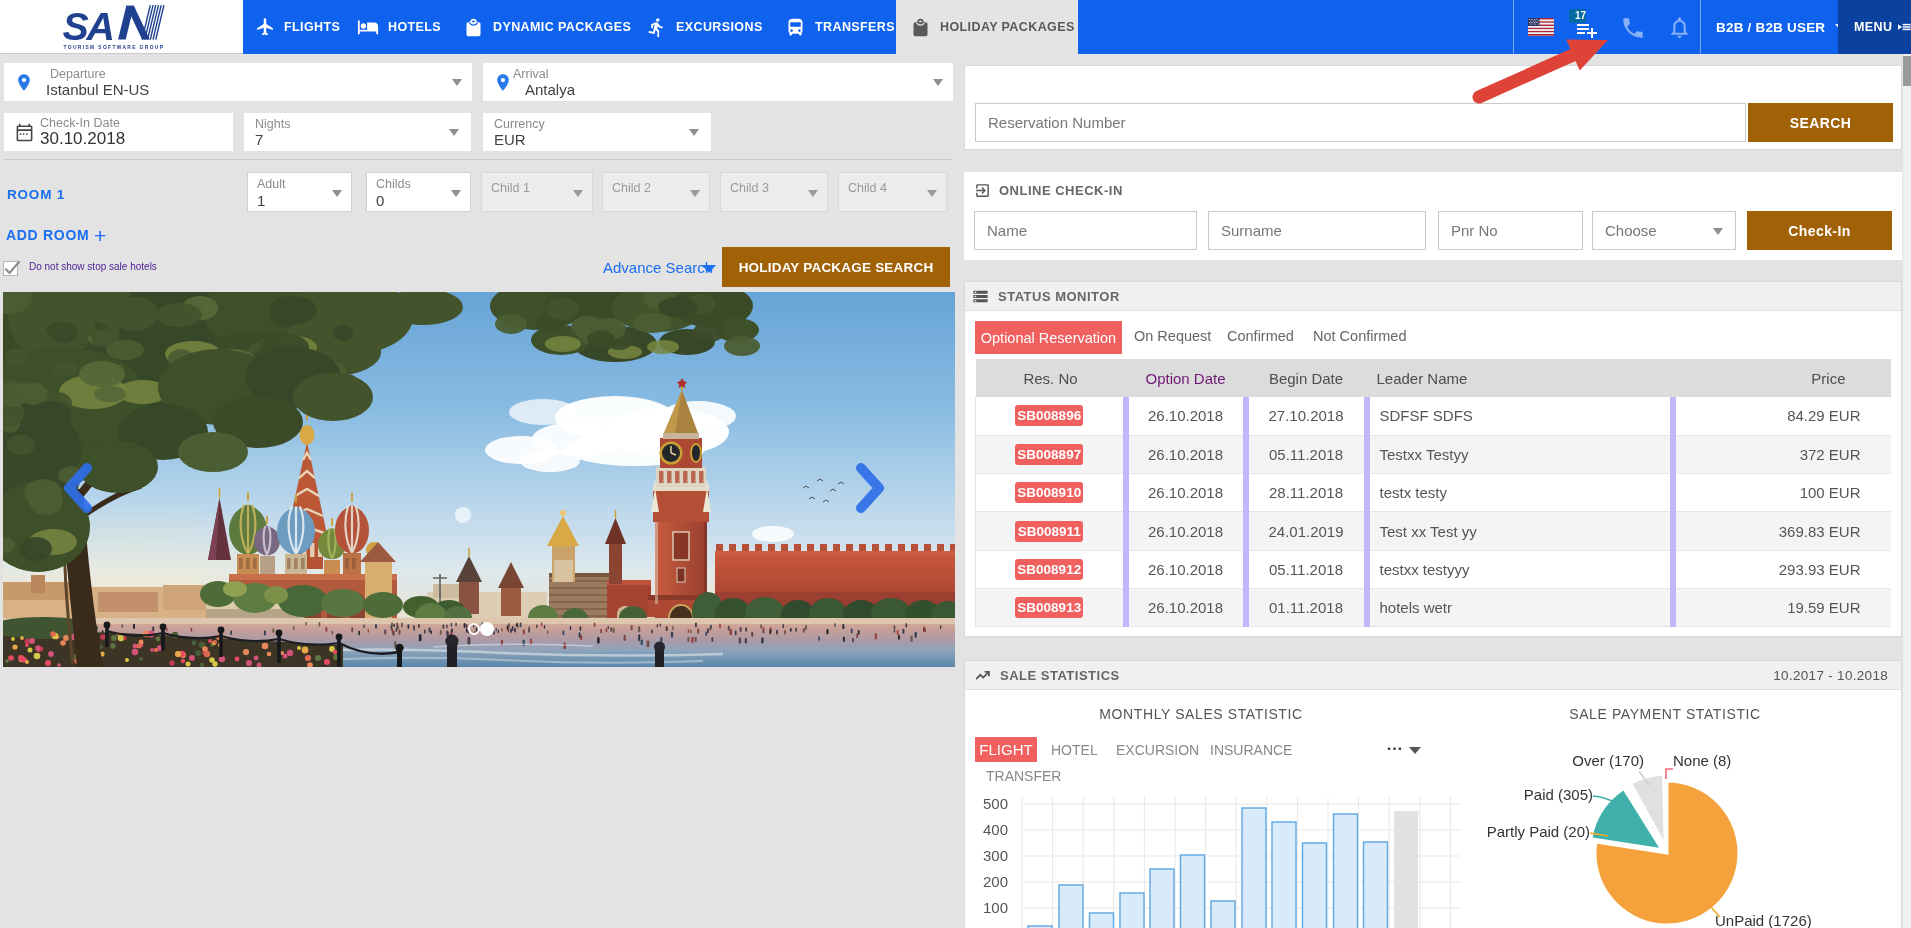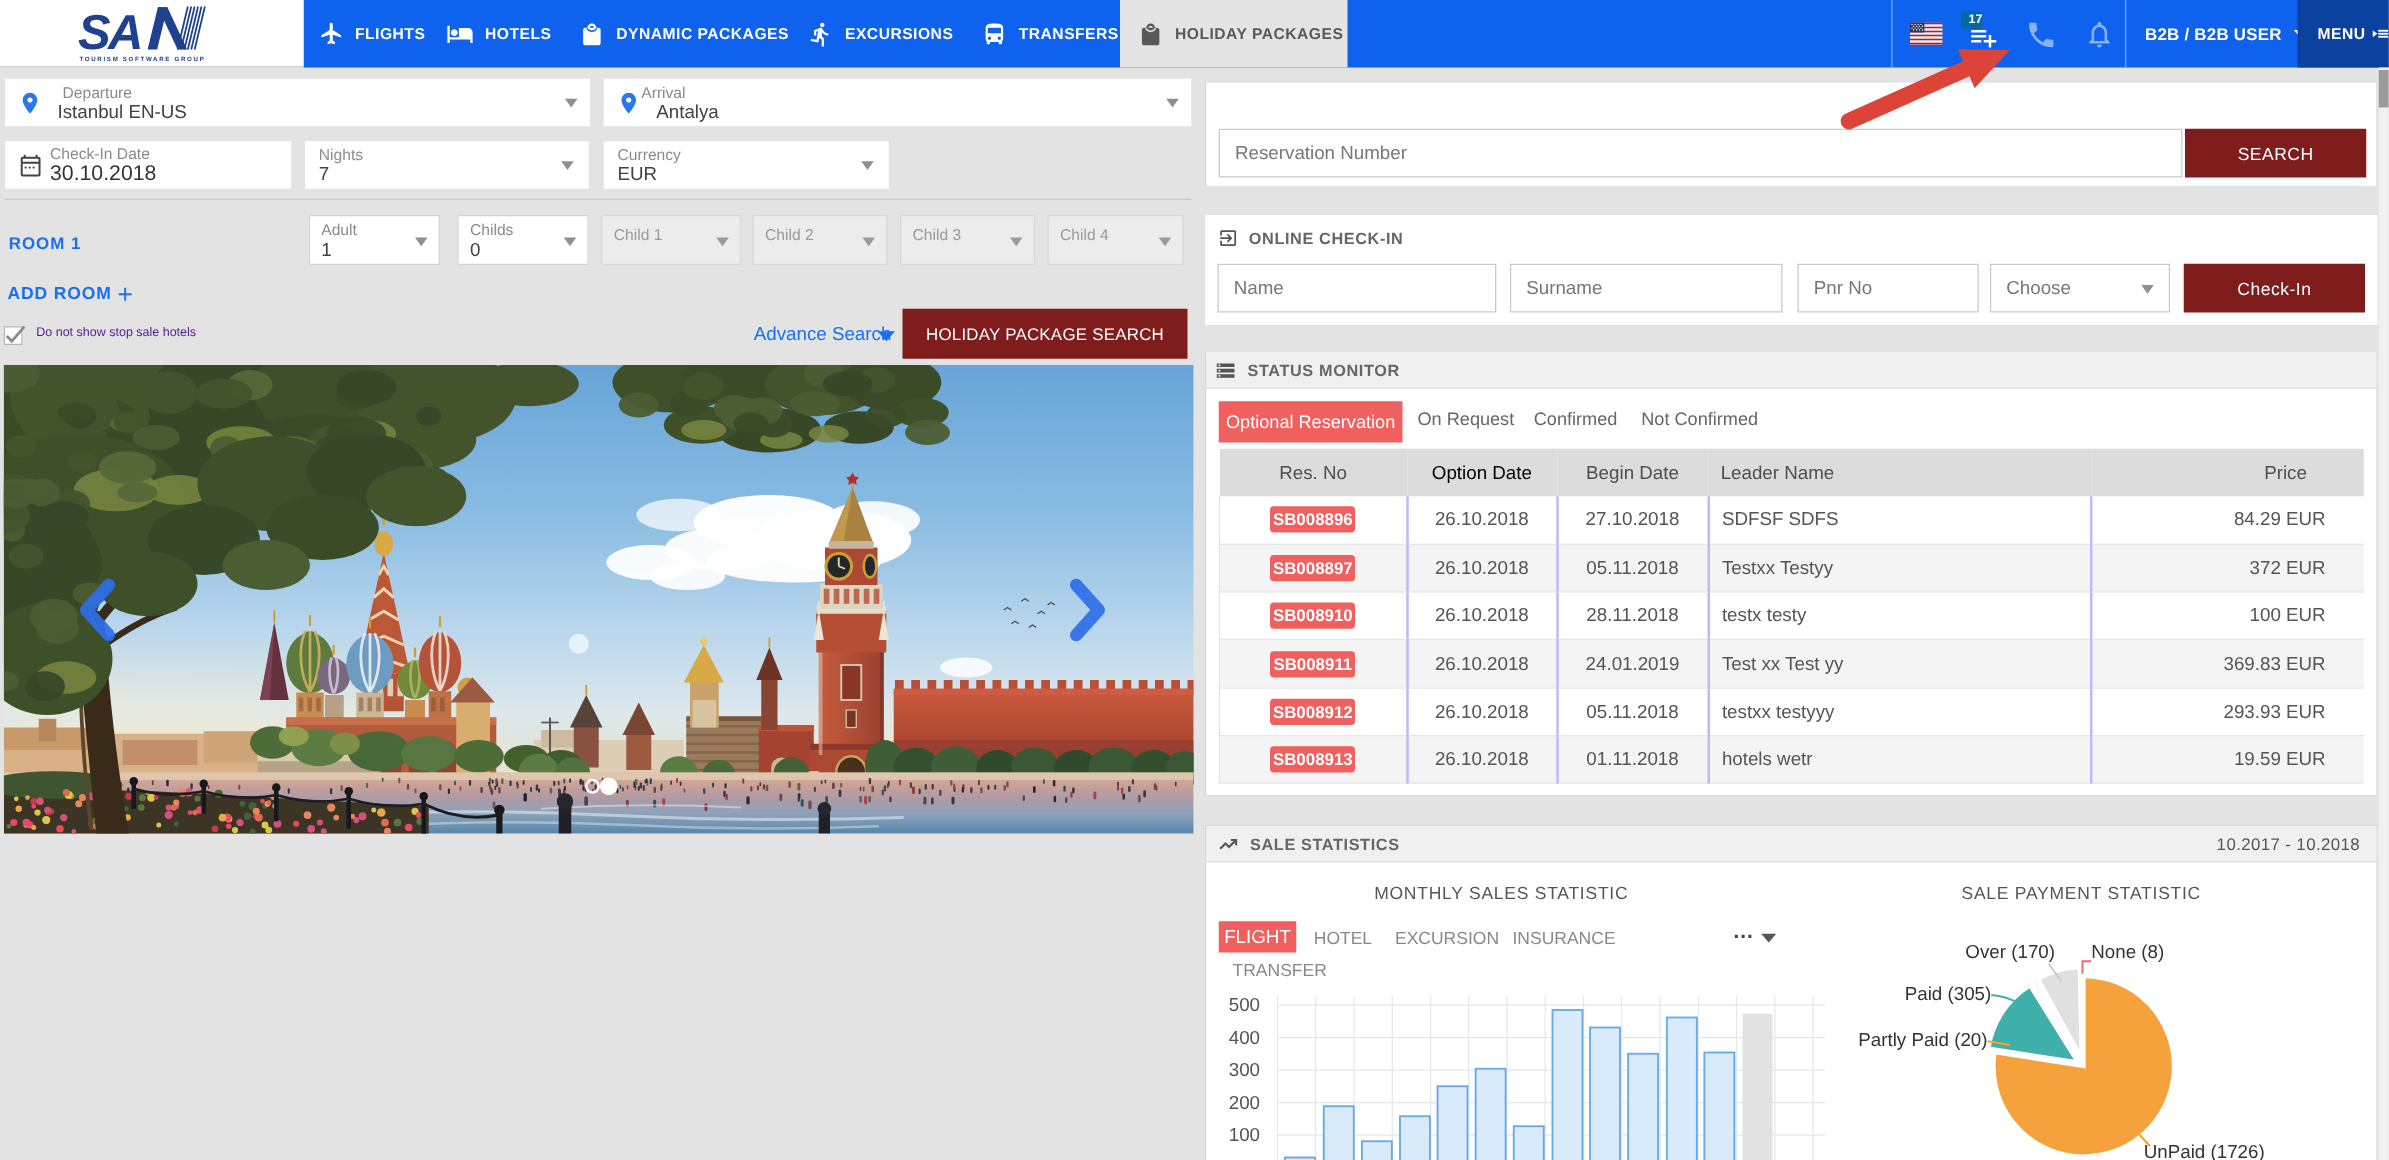--- a/index.html
+++ b/index.html
@@ -23,23 +23,23 @@
 .fbox { position:absolute; background:#fff; }
 .flabel { position:absolute; font-size:12.5px; color:#8b8b8b; }
 .fvalue { position:absolute; font-size:15px; color:#424242; }
 .caret-g { position:absolute; width:0; height:0; border-left:5.5px solid transparent; border-right:5.5px solid transparent; border-top:7px solid #8f8f8f; }
 .bluelink { color:#1a6ff0; }
 
 
 .card { position:absolute; left:964px; width:938px; background:#fff; border:1px solid #d9d9d9; }
 .chead { position:absolute; left:0; top:0; width:100%; background:#f0f0f0; border-bottom:1px solid #e0e0e0; display:flex; align-items:center; color:#666; font-size:13px; font-weight:bold; letter-spacing:.5px; }
 .input { position:absolute; background:#fff; border:1px solid #c9c9c9; font-size:15px; color:#777; display:flex; align-items:center; padding-left:12px; }
-.btn { position:absolute; background:#7f1d1d; color:#fff; font-weight:normal; font-size:14px; letter-spacing:.4px; display:flex; align-items:center; justify-content:center; }
+.btn { position:absolute; background:#a16207; color:#fff; font-weight:bold; font-size:14px; letter-spacing:.4px; display:flex; align-items:center; justify-content:center; }
 .trow { height:38.3px; }
-.trow td { border-bottom:1px solid #e6e6e6; border-right:2px solid #c4b5fd; padding:0; }
+.trow td { border-bottom:1px solid #e6e6e6; border-right:6px solid #c4b5fd; padding:0; }
 .trow td:last-child { border-right:none; }
 .trow td:first-child { text-align:center; border-left:1px solid #e6e6e6; }
 .tc { text-align:center; }
 .tl { padding-left:10px !important; }
 .tr { text-align:right; padding-right:30px !important; }
 .rbadge { display:inline-block; background:#f0605f; color:#fff; font-weight:bold; font-size:13.5px; width:68px; height:21px; line-height:21px; border-radius:3px; text-align:center; }
 </style>
 </head>
 <body>
 
@@ -912,21 +912,21 @@
     <colgroup>
         <col style="width:150px">
         <col style="width:120px">
         <col style="width:121px">
         <col style="width:306px">
         <col style="width:218px">
       </colgroup>
     <tbody>
         <tr style="background:#dcdcdc; height:38px;">
           <td style="text-align:center; color:#4e4e4e;">Res. No</td>
-          <td style="text-align:center; color:#000000;">Option Date</td>
+          <td style="text-align:center; color:#701a75;">Option Date</td>
           <td style="text-align:center; color:#4e4e4e;">Begin Date</td>
           <td style="padding-left:10px; color:#4e4e4e;">Leader Name</td>
           <td style="text-align:right; padding-right:45px; color:#4e4e4e;">Price</td>
         </tr>
     <tr class="trow">
           <td><span class="rbadge">SB008896</span></td>
           <td class="tc">26.10.2018</td>
           <td class="tc">27.10.2018</td>
           <td class="tl">SDFSF SDFS</td>
           <td class="tr">84.29 EUR</td>

